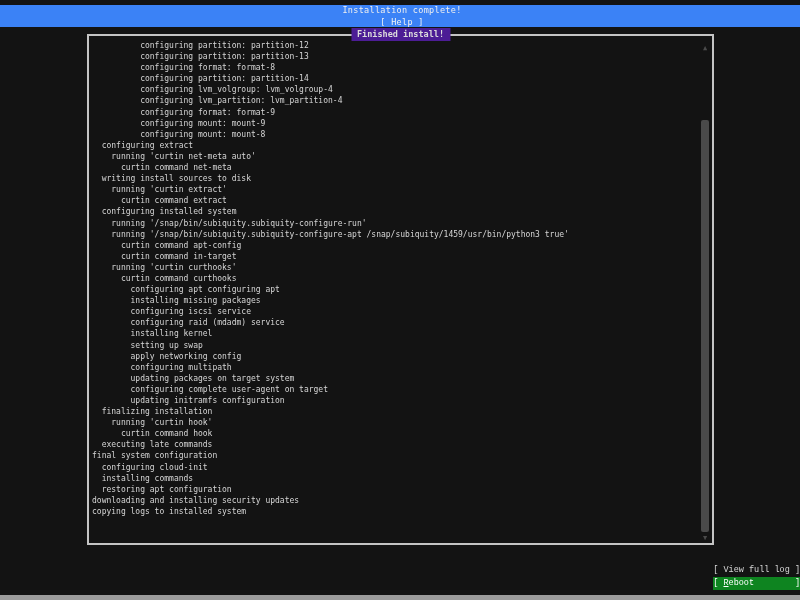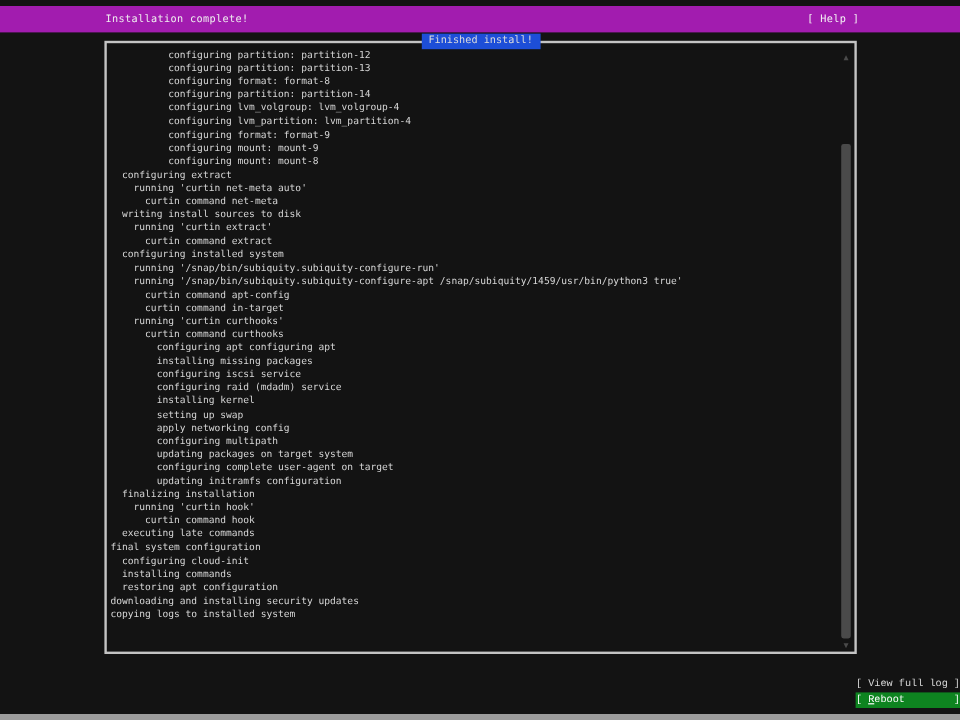--- a/index.html
+++ b/index.html
@@ -3,34 +3,34 @@
 <meta charset="utf-8">
 <style>
   html,body { margin:0; padding:0; }
   body {
     width:800px; height:600px; position:relative; overflow:hidden;
     background:#131313;
     font-family:"DejaVu Sans Mono", monospace;
   }
   .topbar {
     position:absolute; top:5px; left:0; width:800px; height:22px;
-    background:#a21caf; box-sizing:border-box;
+    background:#3b82f6; box-sizing:border-box;
     display:flex; align-items:center; justify-content:space-between;
     padding:0 84px 0 88px;
-    color:#efefef; font-size:8.5px; letter-spacing:0.3px;
+    color:#efefef; font-size:8.5px; letter-spacing:0.3px;flex-direction:column;
   }
   .help { color:#f4f4f4; }
   .panel {
     position:absolute; left:87px; top:34px; width:627px; height:511px;
     border:2px solid #c4c4c4; box-sizing:border-box;
   }
   .panel-title {
     position:absolute; top:-8px; left:50%; transform:translateX(-50%);
-    background:#1d4ed8; padding:0 6px;
-    color:#dcdcdc; font-size:8.5px; line-height:13px; white-space:pre;
+    background:#4c1d95; padding:0 6px;
+    color:#dcdcdc; font-size:8.5px; line-height:13px; white-space:pre;font-weight:bold;
   }
   .log {
     position:absolute; top:0; left:0; right:0; bottom:0;
     padding:4px 16px 12px 3px; overflow:hidden;
     font-size:8px; line-height:11.1px; color:#d6d6d6;
   }
   .log-line { white-space:pre; height:11.1px; }
   .scroll-up, .scroll-down {
     position:absolute; right:2px; width:10px; text-align:center;
     color:#4a4a4a; font-size:7px; line-height:8px;

